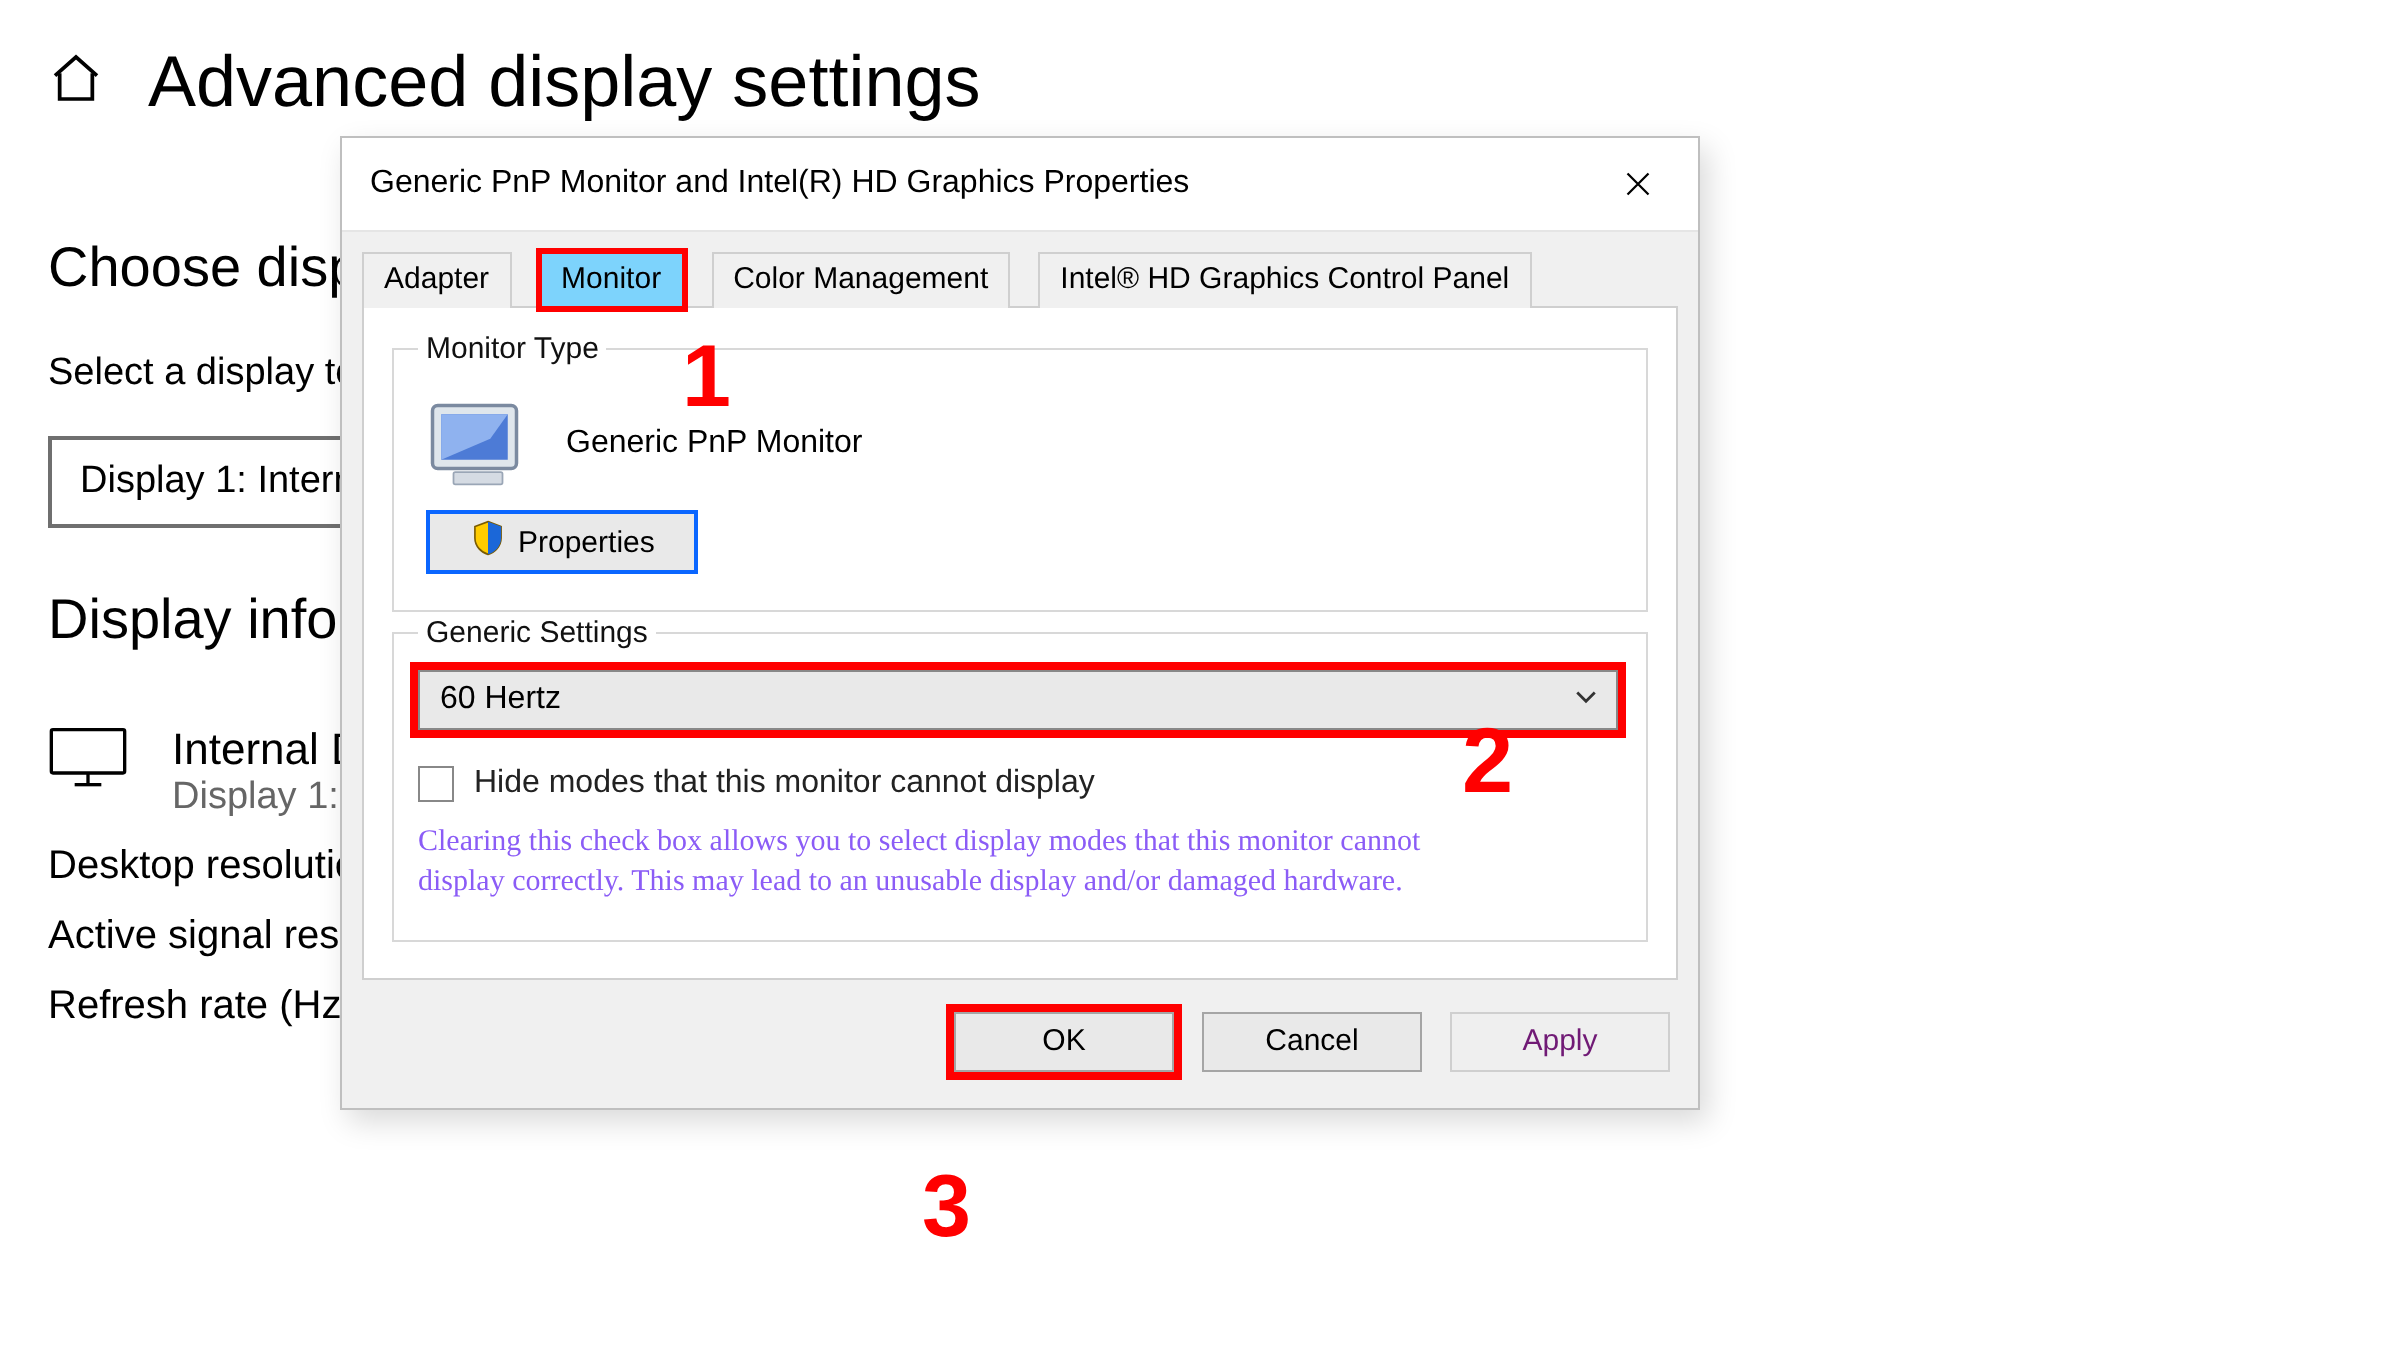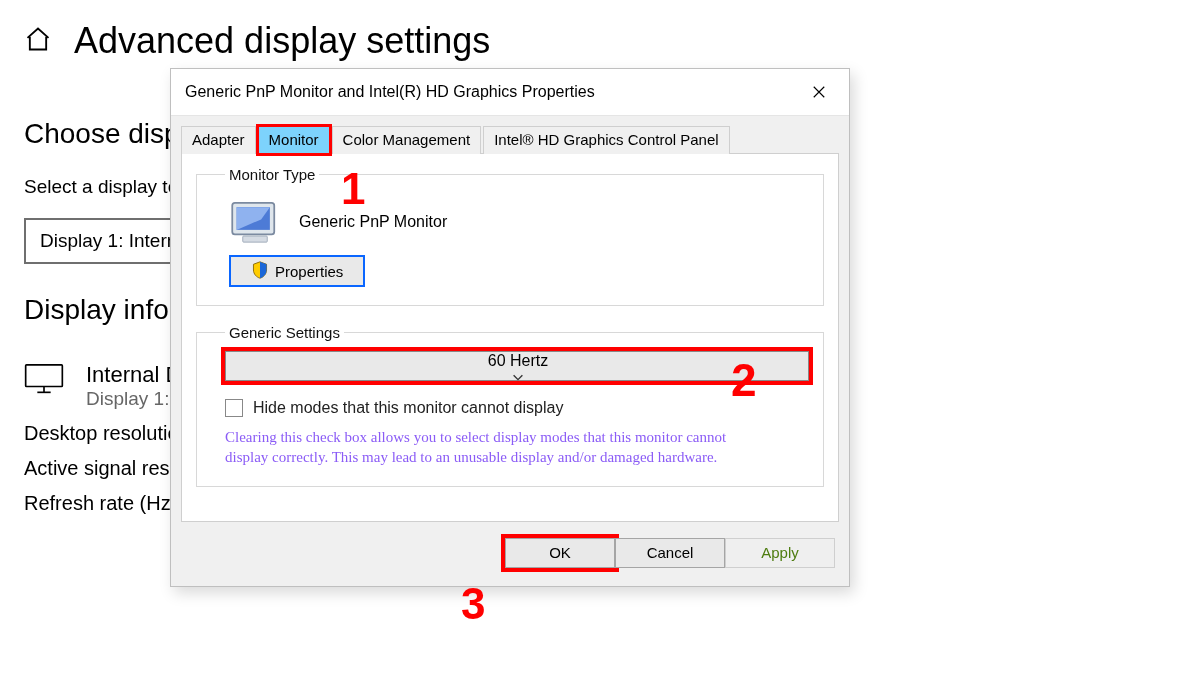--- a/index.html
+++ b/index.html
@@ -22,48 +22,48 @@
   .stat { font-size:20px; margin-top:12px; }
 
   
   .dialog { position:absolute; left:170px; top:68px; width:680px; background:#f0f0f0; border:1px solid #bfbfbf; box-shadow: 4px 6px 14px rgba(0,0,0,.15); }
   .dlg-titlebar { display:flex; align-items:center; justify-content:space-between; background:#fff; padding:8px 8px 8px 14px; border-bottom:1px solid #e5e5e5;}
   .dlg-title { font-size:16px; }
   .dlg-close { width:44px; height:30px; display:flex; align-items:center; justify-content:center; font-size:18px; }
 
   .tabs-wrap { position:relative; padding:10px 10px 0 10px; }
   .tabs { display:flex; gap:0; }
-  .tab { font-size:15px; padding:4px 10px 6px 10px; border:1px solid #cfcfcf; border-bottom:none; background:#f0f0f0; margin-right:2px; }
+  .tab { font-size:15px; padding:4px 10px 6px 10px; border:1px solid #cfcfcf; border-bottom:none; background:#f0f0f0; margin-right:14px; }
   .tab.active { background:#7dd3fc; position:relative; z-index:2; }
   .tab-panel { background:#fff; border:1px solid #cfcfcf; margin-top:-1px; padding:12px 14px 16px 14px; }
 
-  fieldset.group { border:1px solid #d8d8d8; margin:0 0 18px 0; padding:10px 14px 18px 28px; }
+  fieldset.group { border:1px solid #d8d8d8; margin:0 0 2px 0; padding:10px 14px 18px 12px; }
   fieldset.group legend { font-size:15px; color:#111; padding:0 4px; }
 
   .mt-row { display:flex; align-items:center; gap:16px; padding:6px 2px 2px 2px; }
   .mt-name { font-size:16px; }
   .props-row { display:flex; justify-content:flex-start; padding:8px 4px 0 4px; }
 
   .btn { display:inline-flex; align-items:center; justify-content:center; gap:6px; height:30px; padding:0 20px; font-size:15px; background:#e9e9e9; border:1px solid #a5a5a5; }
   .btn.olined { border:2px solid #0a66ff; background:#e9e9e9; height:32px; }
-  .btn.disabled { color:#4d7c0f; background:#efefef; border-color:#cfcfcf; }
+  .btn.disabled { color:#701a75; background:#efefef; border-color:#cfcfcf; }
 
   .field-label { font-size:16px; margin:4px 0 8px 0; }
   .combo { display:flex; align-items:center; justify-content:space-between; height:30px; border:1px solid #888; background:#e9e9e9; padding:0 8px 0 10px; font-size:16px; }
   .chev svg{ width:14px; height:14px; }
 
   .cb-row { display:flex; align-items:center; gap:10px; margin-top:18px; font-size:16px; color:#222;}
   .cb { width:18px; height:18px; border:1px solid #888; background:#fff; }
   .help-text { font-size:15px; color:#8b5cf6; margin-top:10px; line-height:1.35; max-width:520px;font-family:Liberation Serif, serif;}
 
-  .dlg-buttons { display:flex; gap:0; justify-content:flex-end; padding:16px 14px 18px 14px; position:relative;}
+  .dlg-buttons { display:flex; gap:14px; justify-content:flex-end; padding:16px 14px 18px 14px; position:relative;}
 
   
   .hl { outline:3px solid #ff0000; outline-offset:-1px; }
-  .hl-thick { outline:4px solid #ff0000; outline-offset:0;flex-direction:column; }
+  .hl-thick { outline:4px solid #ff0000; outline-offset:0; }
   .annot { position:absolute; color:#ff0000; font-weight:700; font-family: Arial, sans-serif; pointer-events:none;}
   .annot.n1 { font-size:44px; }
   .annot.n2 { font-size:46px; }
   .annot.n3 { font-size:44px; }
 
   .shield svg{ width:18px; height:18px; }
   .crt-icon svg{ width:56px; height:46px; display:block;}
 </style>
 </head>
 <body>

